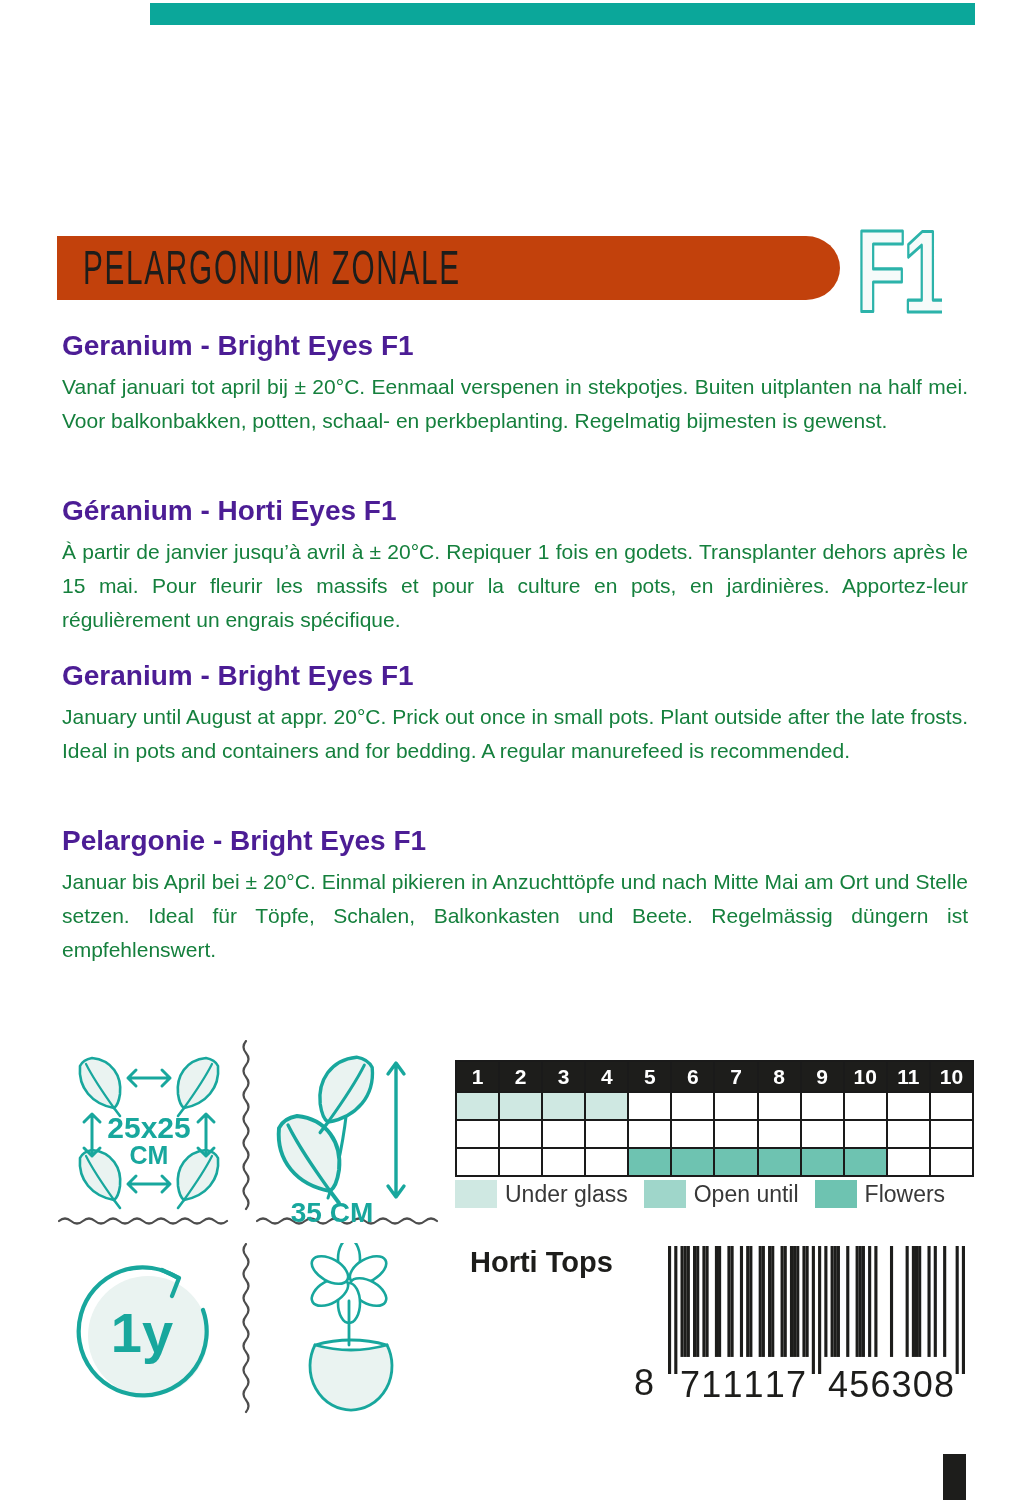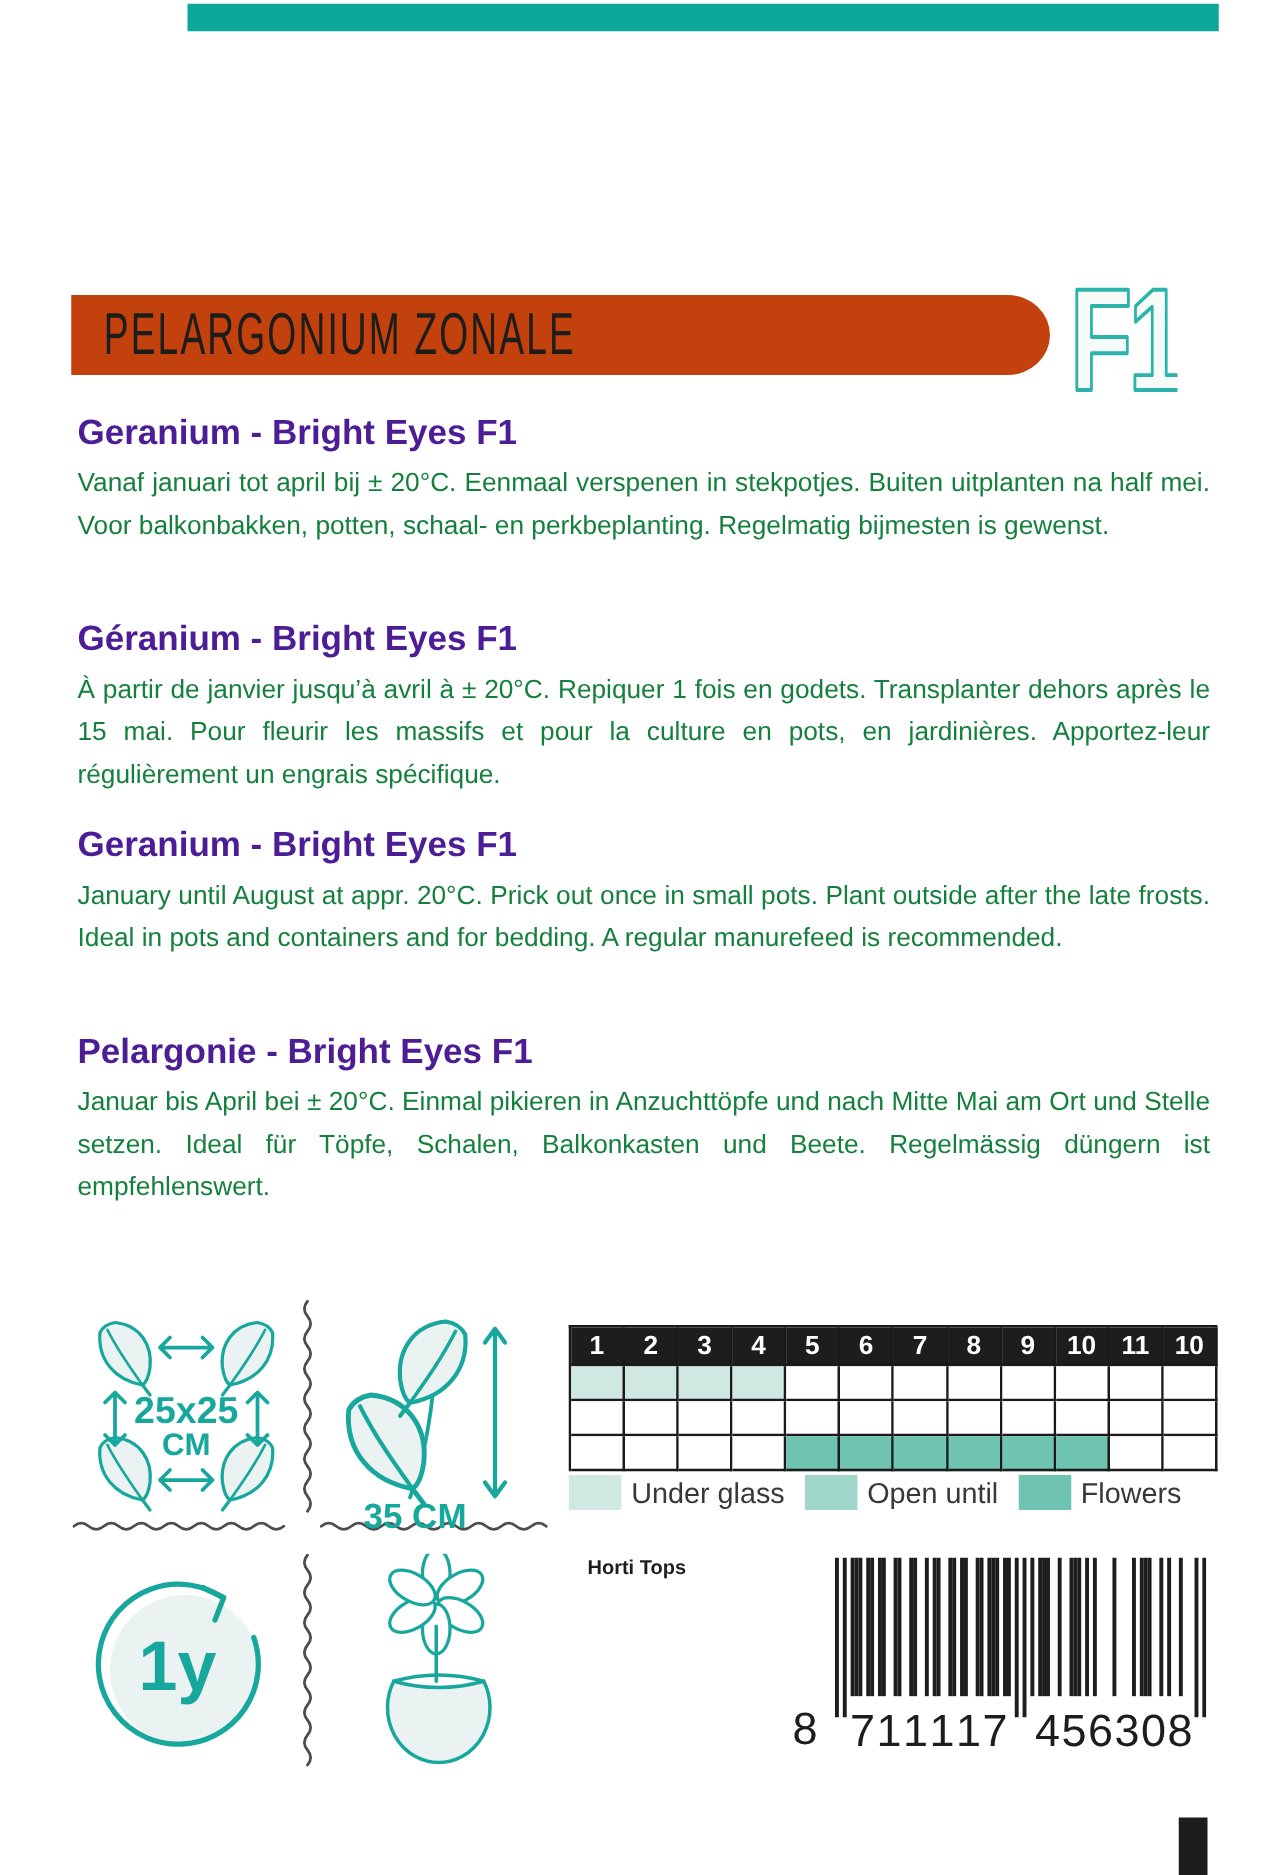--- a/index.html
+++ b/index.html
@@ -39,21 +39,21 @@
             display:flex;align-items:center;justify-content:center;border-right:2px solid #1a1a1a;border-bottom:2px solid #1a1a1a;}
   .cal-cell{height:26px;background:#fff;border-right:2px solid #1a1a1a;border-bottom:2px solid #1a1a1a;}
 
   .legend{position:absolute;left:455px;top:1180px;display:flex;align-items:center;}
   .legend-item{display:flex;align-items:center;margin-right:16px;}
   .legend-swatch{width:42px;height:28px;margin-right:8px;}
   .legend-label{font-size:23px;color:#383838;white-space:nowrap;}
 
   
   .distributor{position:absolute;left:470px;top:1246px;width:170px;}
-  .distributor-name{font-size:16px;font-weight:bold;color:#1d1d1b;margin-bottom:11px;}
+  .distributor-name{font-size:29px;font-weight:bold;color:#1d1d1b;margin-bottom:11px;}
   .distributor-line{font-size:20.5px;line-height:27px;color:#333;}
 
   
   .barcode{position:absolute;left:634px;top:1246px;width:340px;height:160px;}
   .bc-lead{position:absolute;left:0;bottom:2px;font-size:36px;color:#1d1d1b;}
   .bc-bars{position:absolute;left:34px;top:0;width:297px;height:128px;}
   .bc-group{position:absolute;bottom:0;display:flex;justify-content:space-between;font-size:36px;color:#1d1d1b;}
   .bc-g1{left:46px;width:126px;}
   .bc-g2{left:194px;width:126px;}
 
@@ -74,21 +74,21 @@
     <g transform="translate(4,96) scale(0.74,1.06)">
       <text x="0" y="0" font-family="Liberation Sans, sans-serif" font-size="110" font-weight="bold" fill="#f6fbfa" stroke="#2cb3aa" stroke-width="3" stroke-linejoin="round" letter-spacing="-4">F1</text>
     </g>
   </svg>
 
   <div class="section sec-nl">
     <h2>Geranium -  Bright Eyes F1</h2>
     <p>Vanaf januari tot april bij ± 20°C. Eenmaal verspenen in stekpotjes. Buiten uitplanten na half mei. Voor balkonbakken, potten, schaal- en perkbeplanting. Regelmatig bijmesten is gewenst.</p>
   </div>
   <div class="section sec-fr">
-    <h2>Géranium - Bright Eyes F1</h2>
+    <h2>Géranium - Horti Eyes F1</h2>
     <p>À partir de janvier jusqu’à avril à ± 20°C. Repiquer 1 fois en godets. Transplanter dehors après le 15 mai. Pour fleurir les massifs et pour la culture en pots, en jardinières. Apportez-leur régulièrement un engrais spécifique.</p>
   </div>
   <div class="section sec-en">
     <h2>Geranium - Bright Eyes F1</h2>
     <p>January until August at appr. 20°C. Prick out once in small pots. Plant outside after the late frosts. Ideal in  pots and containers and for bedding.  A regular manurefeed is recommended.</p>
   </div>
   <div class="section sec-de">
     <h2>Pelargonie - Bright Eyes F1</h2>
     <p>Januar bis April bei ± 20°C. Einmal pikieren in Anzuchttöpfe und nach Mitte Mai am Ort und Stelle setzen. Ideal für Töpfe, Schalen, Balkonkasten und Beete. Regelmässig düngern ist empfehlenswert.</p>
   </div>

